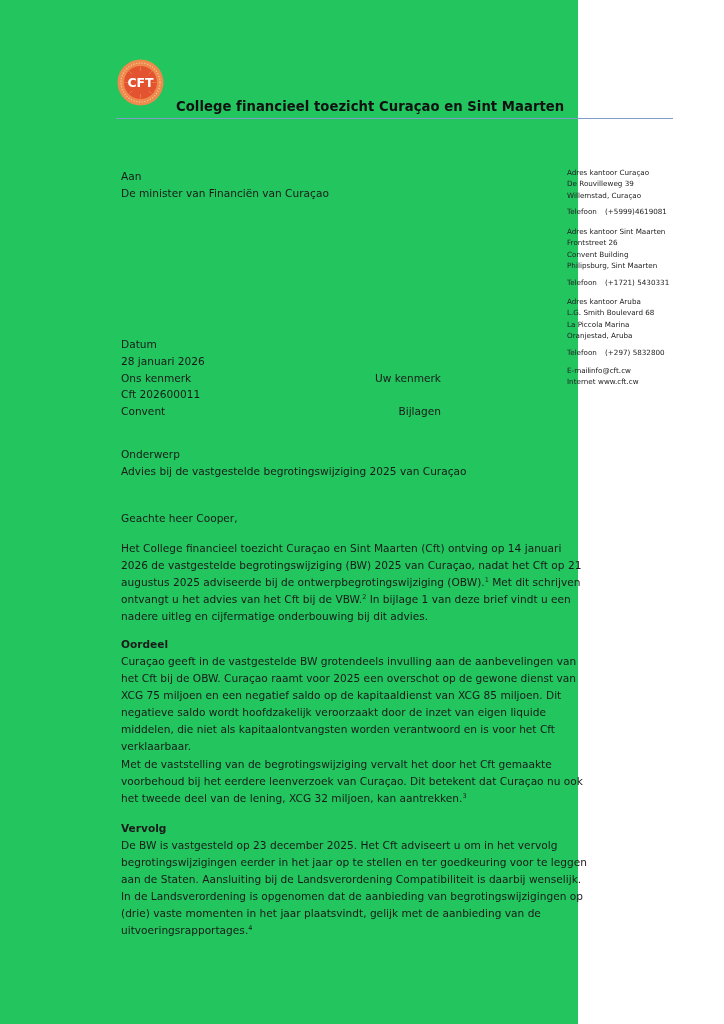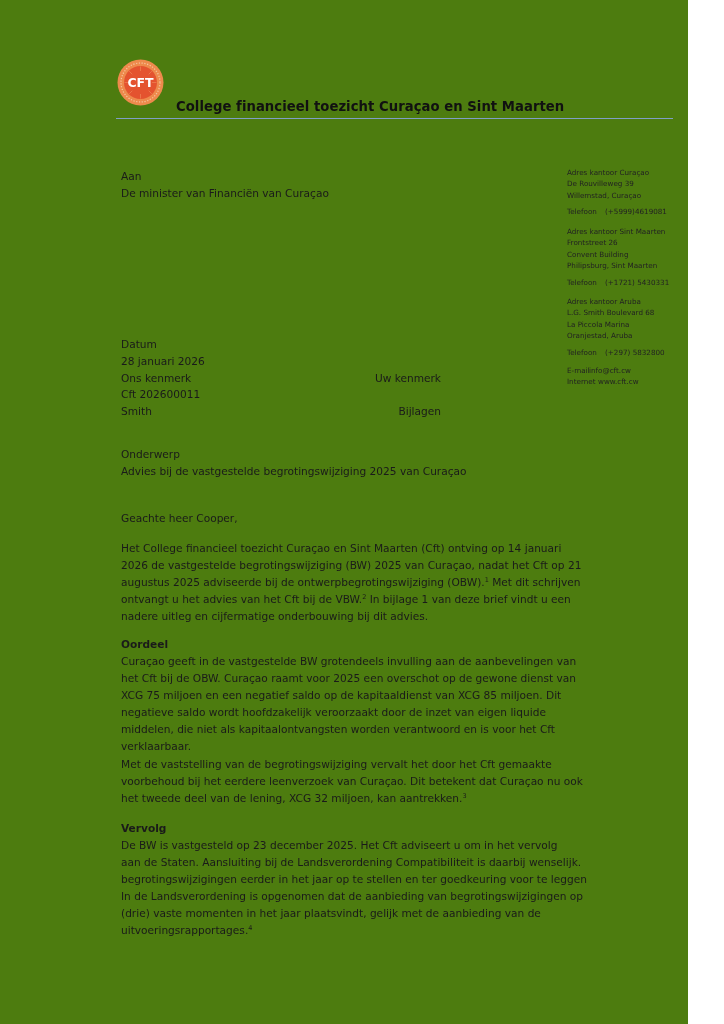--- a/index.html
+++ b/index.html
@@ -11,23 +11,23 @@
       width: 724px;
       height: 1024px;
       position: relative;
       overflow: hidden;
       font-family: "DejaVu Sans", sans-serif;
       color: #1a1a1a;
     }
     .page {
       position: absolute;
       left: 0; top: 0;
-      width: 688px;
+      width: 578px;
       height: 1024px;
-      background: #4d7c0f;
+      background: #22c55e;
     }
 
     
     .logo {
       position: absolute;
       left: 117px;
       top: 59px;
       width: 47px;
       height: 47px;
     }
@@ -220,21 +220,21 @@
     </div>
     <div class="meta-row">
       <span class="col-left">Ons kenmerk</span>
       <span class="col-right">Uw kenmerk</span>
     </div>
     <div class="meta-row">
       <span class="col-left">Cft 202600011</span>
       <span class="col-right"></span>
     </div>
     <div class="meta-row">
-      <span class="col-left">Smith</span>
+      <span class="col-left">Convent</span>
       <span class="col-right">Bijlagen</span>
     </div>
   </div>
 
   <div class="subject">
     <span>Onderwerp</span>
     <span>Advies bij de vastgestelde begrotingswijziging 2025 van Curaçao</span>
   </div>
 
   <div class="salutation">Geachte heer Cooper,</div>
@@ -259,20 +259,20 @@
 
   <div class="body-text p-leen">
     <span class="line">Met de vaststelling van de begrotingswijziging vervalt het door het Cft gemaakte</span>
     <span class="line">voorbehoud bij het eerdere leenverzoek van Curaçao. Dit betekent dat Curaçao nu ook</span>
     <span class="line"><span>het tweede deel van de lening, XCG 32 miljoen, kan aantrekken.</span><sup>3</sup></span>
   </div>
 
   <div class="body-text p-vervolg">
     <span class="heading">Vervolg</span>
     <span class="line">De BW is vastgesteld op 23 december 2025. Het Cft adviseert u om in het vervolg</span>
+    <span class="line">begrotingswijzigingen eerder in het jaar op te stellen en ter goedkeuring voor te leggen</span>
     <span class="line">aan de Staten. Aansluiting bij de Landsverordening Compatibiliteit is daarbij wenselijk.</span>
-    <span class="line">begrotingswijzigingen eerder in het jaar op te stellen en ter goedkeuring voor te leggen</span>
     <span class="line">In de Landsverordening is opgenomen dat de aanbieding van begrotingswijzigingen op</span>
     <span class="line">(drie) vaste momenten in het jaar plaatsvindt, gelijk met de aanbieding van de</span>
     <span class="line"><span>uitvoeringsrapportages.</span><sup>4</sup></span>
   </div>
 
 </div>
 
 </body></html>

